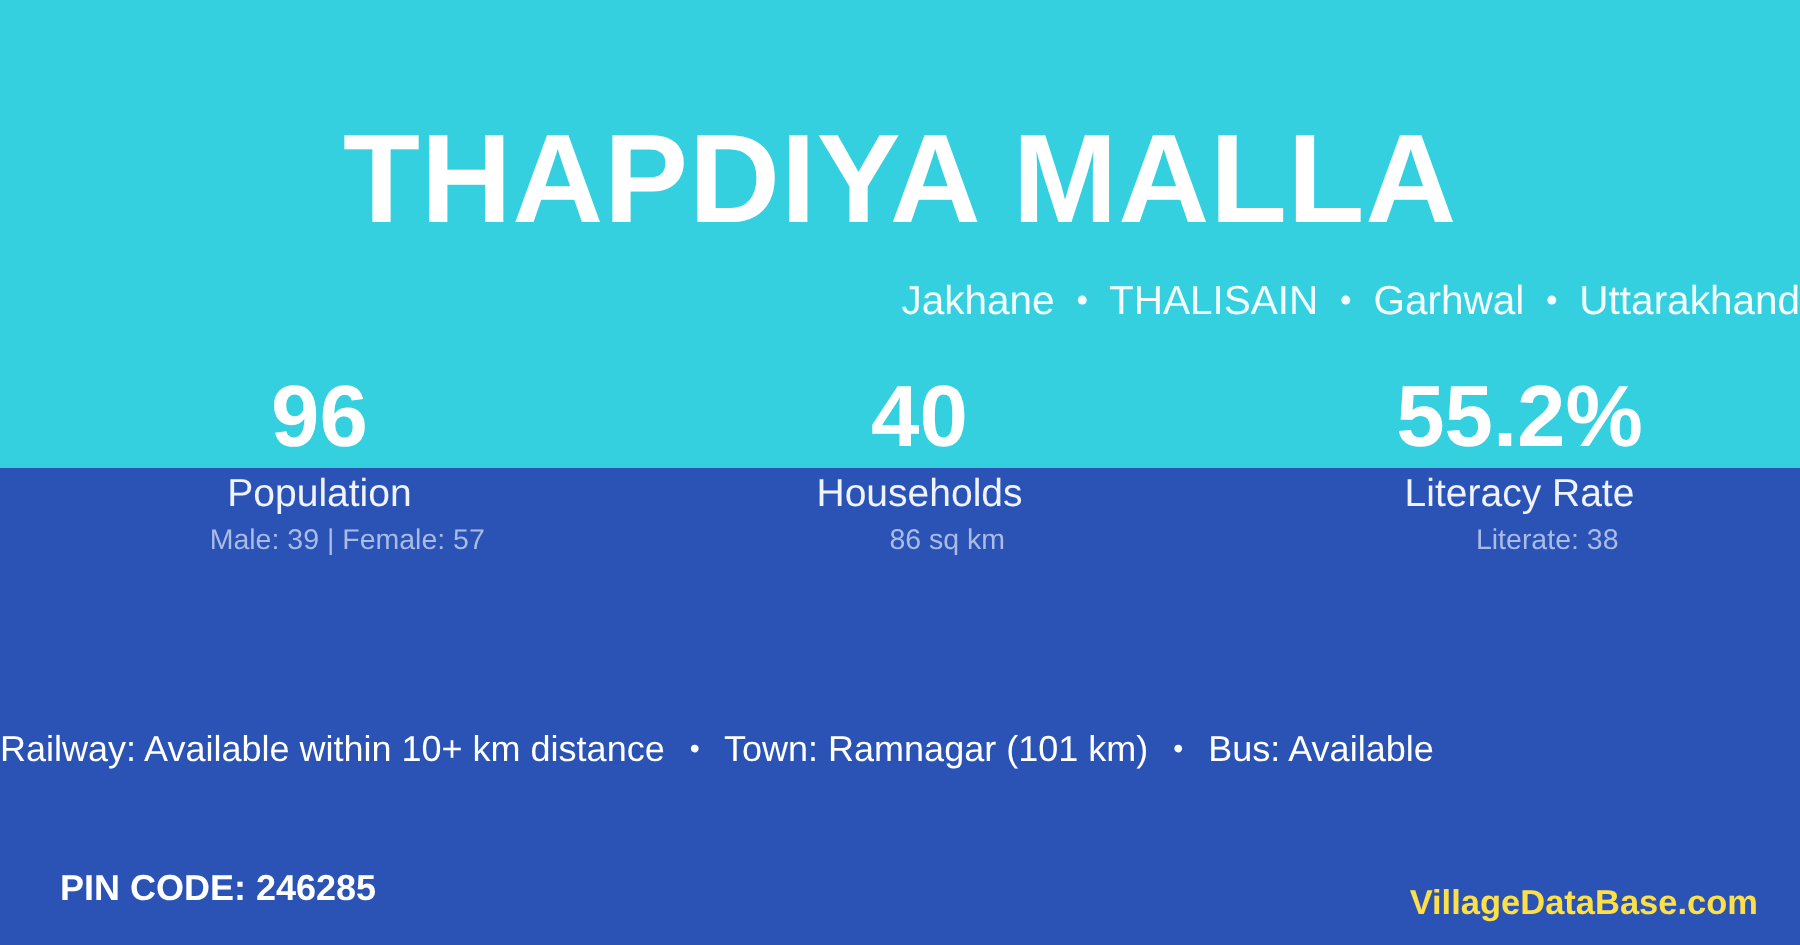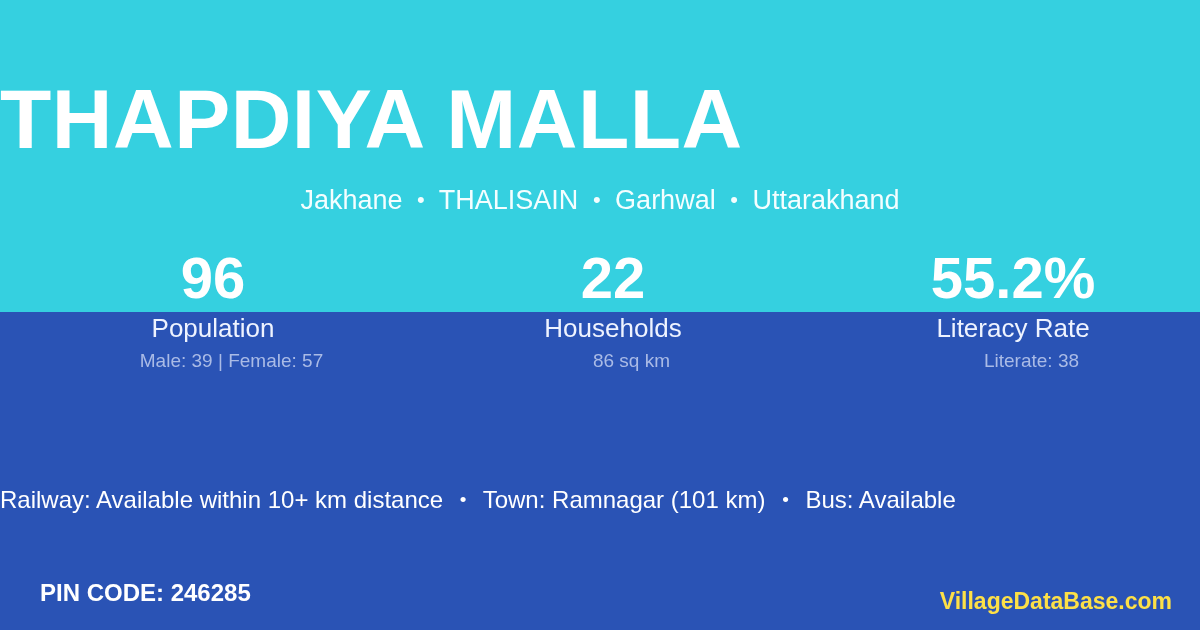--- a/index.html
+++ b/index.html
@@ -32,35 +32,35 @@
     height: 312px;
     background: #35d0e0;
   }
 
   
   .title {
     position: absolute;
     left: 0;
     top: 77px;
     width: 1200px;
-    text-align: left;
+    text-align: center;
     color: #ffffff;
     font-size: 84px;
     font-weight: bold;
     letter-spacing: 0.5px;
     line-height: 1;
     white-space: nowrap;
   }
 
   .subtitle {
     position: absolute;
     left: 0;
     top: 184px;
     width: 1200px;
-    text-align: center;
+    text-align: right;
     color: #f4feff;
     font-size: 27px;
     font-weight: normal;
     line-height: 1.2;
     white-space: nowrap;
   }
   .subtitle .sep {
     padding: 0 7px;
     font-size: 22px;
     vertical-align: 2px;
@@ -167,21 +167,21 @@
 
   <div class="stats">
 
     <div class="stat">
       <div class="stat-value">96</div>
       <div class="stat-label">Population</div>
       <div class="stat-sub">Male: 39 | Female: 57</div>
     </div>
 
     <div class="stat">
-      <div class="stat-value">22</div>
+      <div class="stat-value">40</div>
       <div class="stat-label">Households</div>
       <div class="stat-sub">86 sq km</div>
     </div>
 
     <div class="stat">
       <div class="stat-value">55.2%</div>
       <div class="stat-label">Literacy Rate</div>
       <div class="stat-sub">Literate: 38</div>
     </div>
 

